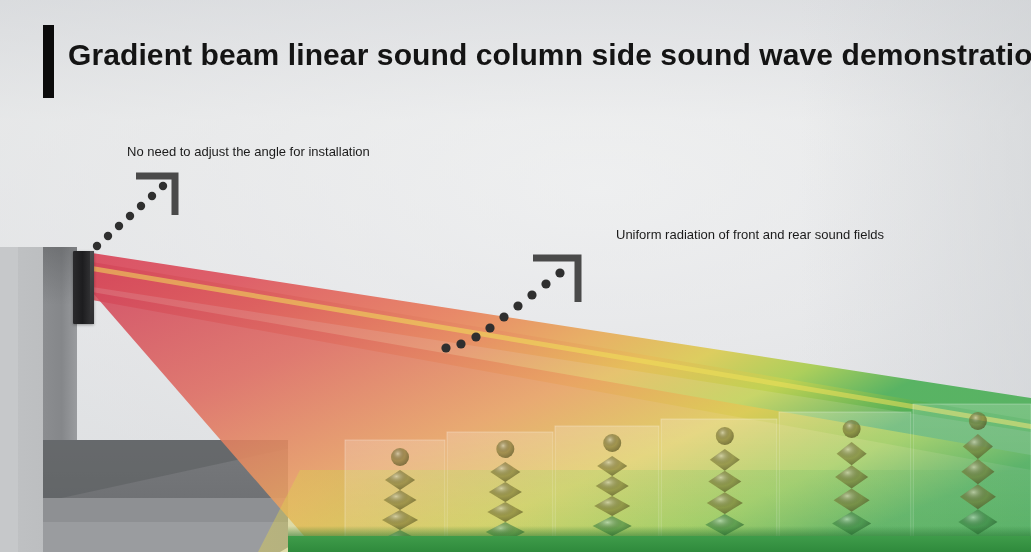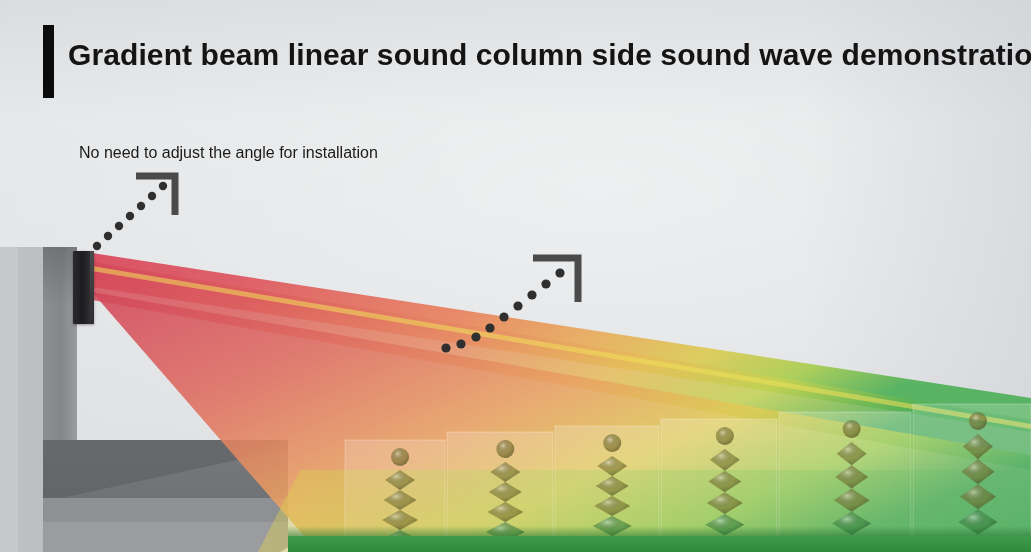--- a/index.html
+++ b/index.html
@@ -32,21 +32,21 @@
     font-size:30px;font-weight:700;color:#141414;letter-spacing:.1px;
     white-space:nowrap;
   }
   .title-sub{
     position:absolute;left:68px;top:78px;
     font-size:10px;color:#d9dadc;letter-spacing:2.4px;white-space:nowrap;
     opacity:.55;
   }
   
   .callout{
-    position:absolute;font-size:16px;color:#1b1b1b;white-space:nowrap;
+    position:absolute;font-size:13px;color:#1b1b1b;white-space:nowrap;margin-left:48px;
   }
   #callout-1{left:79px;top:144px;}
   #callout-2{left:568px;top:227px;}
   
   .wall-back{
     position:absolute;left:0;top:247px;width:77px;height:305px;
     background:linear-gradient(90deg,#c0c2c4 0%, #bcbec0 60%, #b4b6b8 100%);
   }
   .wall-left-edge{
     position:absolute;left:0;top:247px;width:18px;height:305px;
@@ -316,14 +316,15 @@
         <circle cx="446" cy="348" r="4.6"></circle>
       </g>
     </g>
   </svg>
 
   <div class="title-accent"></div>
   <div class="title-text">Gradient beam linear sound column side sound wave demonstration</div>
   <div class="title-sub"></div>
 
   <div class="callout" id="callout-1">No need to adjust the angle for installation</div>
+  <div class="callout" id="callout-2">Uniform radiation of front and rear sound fields</div>
 
 </div>
 
 </body></html>

